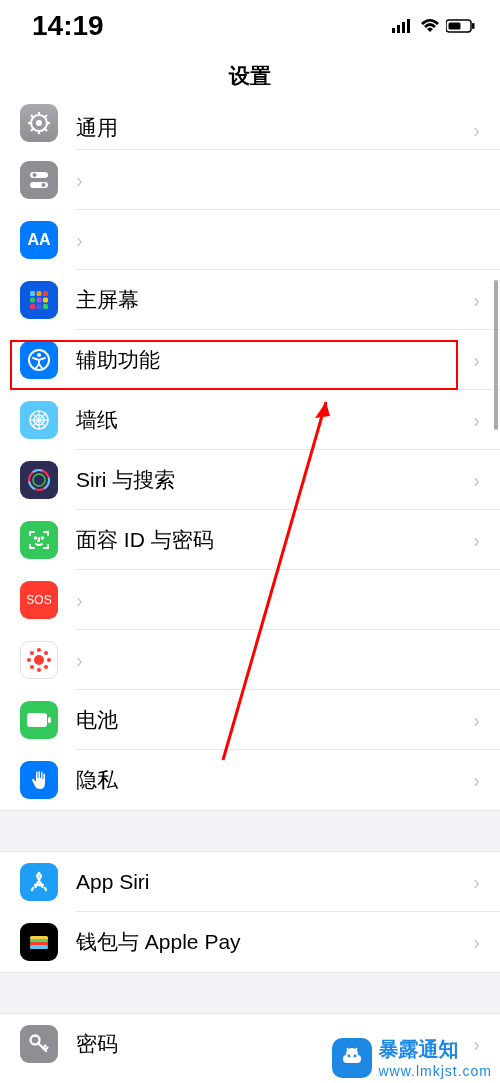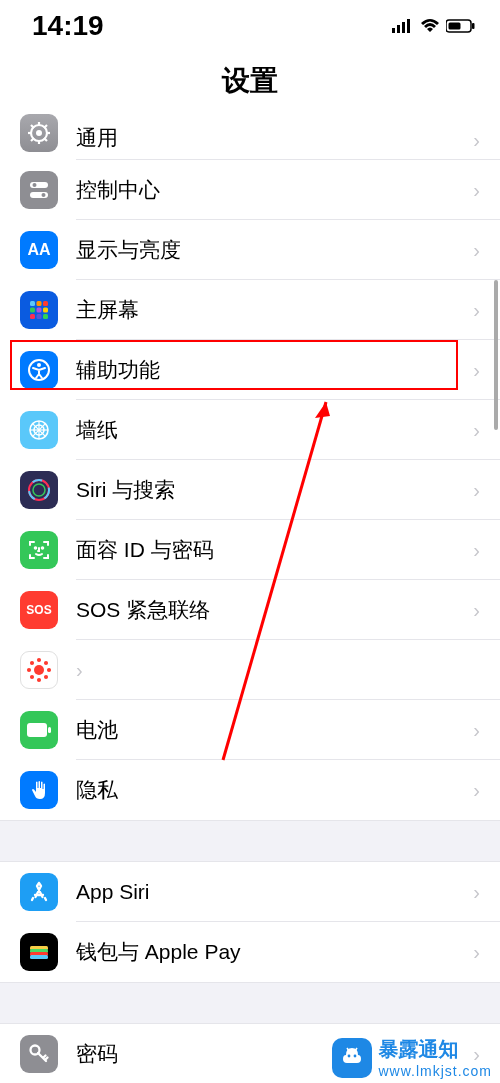--- a/index.html
+++ b/index.html
@@ -15,21 +15,21 @@
       display: flex;
       justify-content: space-between;
       align-items: center;
       padding: 10px 24px 6px 32px;
       font-size: 28px;
       font-weight: 600;
     }
     .status-right { display: flex; align-items: center; gap: 6px; }
     .page-title {
       text-align: center;
-      font-size: 28px;
+      font-size: 21px;
       font-weight: 600;
       padding: 14px 0 16px;
     }
     .list { background: #fff; }
     .gap { height: 42px; background: #f2f2f7; border-top: 1px solid #e5e5ea; border-bottom: 1px solid #e5e5ea; }
     .row {
       display: flex;
       align-items: center;
       height: 60px;
       padding: 0 20px;
@@ -160,27 +160,25 @@
 
   <div class="row">
     <div class="icon-box bg-gray">
       <svg width="22" height="22" viewBox="0 0 22 22">
           <rect x="2" y="3" width="18" height="6" rx="3" fill="#fff"></rect>
           <circle cx="6.5" cy="6" r="2" fill="#8e8e93"></circle>
           <rect x="2" y="13" width="18" height="6" rx="3" fill="#fff"></rect>
           <circle cx="15.5" cy="16" r="2" fill="#8e8e93"></circle>
         </svg>
     </div>
-    <span class="label">控制中心</span>
     <span class="chevron">›</span>
   </div>
 
   <div class="row">
     <div class="icon-box bg-blue" style="font-size:16px;">AA</div>
-    <span class="label">显示与亮度</span>
     <span class="chevron">›</span>
   </div>
 
   <div class="row">
     <div class="icon-box bg-deepblue">
       <svg width="24" height="24" viewBox="0 0 24 24">
           <rect x="3" y="3" width="5" height="5" rx="1.5" fill="#5ac8fa"></rect>
           <rect x="9.5" y="3" width="5" height="5" rx="1.5" fill="#ff9500"></rect>
           <rect x="16" y="3" width="5" height="5" rx="1.5" fill="#ff3b30"></rect>
           <rect x="3" y="9.5" width="5" height="5" rx="1.5" fill="#34c759"></rect>
@@ -245,22 +243,21 @@
           <circle cx="15.5" cy="10" r="0.8" fill="#fff"></circle>
           <path d="M12 10 L12 13 L11 13"></path>
           <path d="M9 16 Q12 18 15 16"></path>
         </svg>
     </div>
     <span class="label">面容 ID 与密码</span>
     <span class="chevron">›</span>
   </div>
 
   <div class="row">
-    <div class="icon-box bg-red" style="font-size:12px;font-weight:700;">SOS</div>
-    <span class="label">SOS 紧急联络</span>
+    <div class="icon-box bg-red" style="font-size:12px;font-weight:400;">SOS</div>
     <span class="chevron">›</span>
   </div>
 
   <div class="row">
     <div class="icon-box bg-white">
       <svg width="26" height="26" viewBox="0 0 26 26">
           <circle cx="13" cy="13" r="5" fill="#ff3b30"></circle>
           <g stroke="#ff3b30" stroke-width="1.5">
             <circle cx="13" cy="3" r="1.3" fill="#ff3b30"></circle>
             <circle cx="13" cy="23" r="1.3" fill="#ff3b30"></circle>

